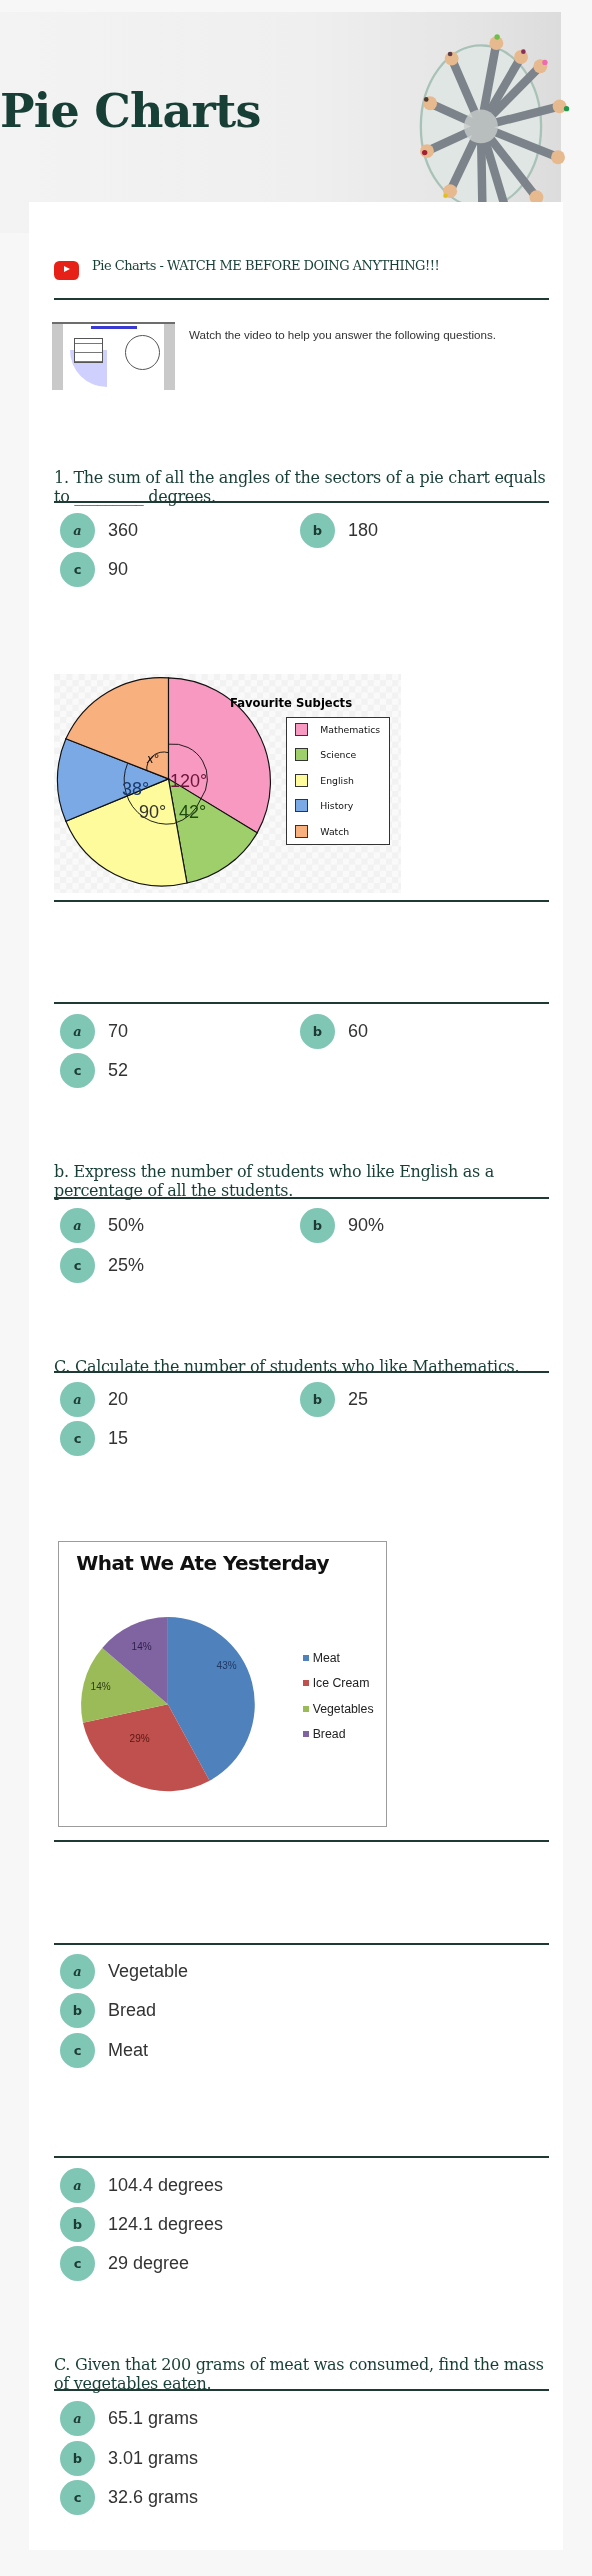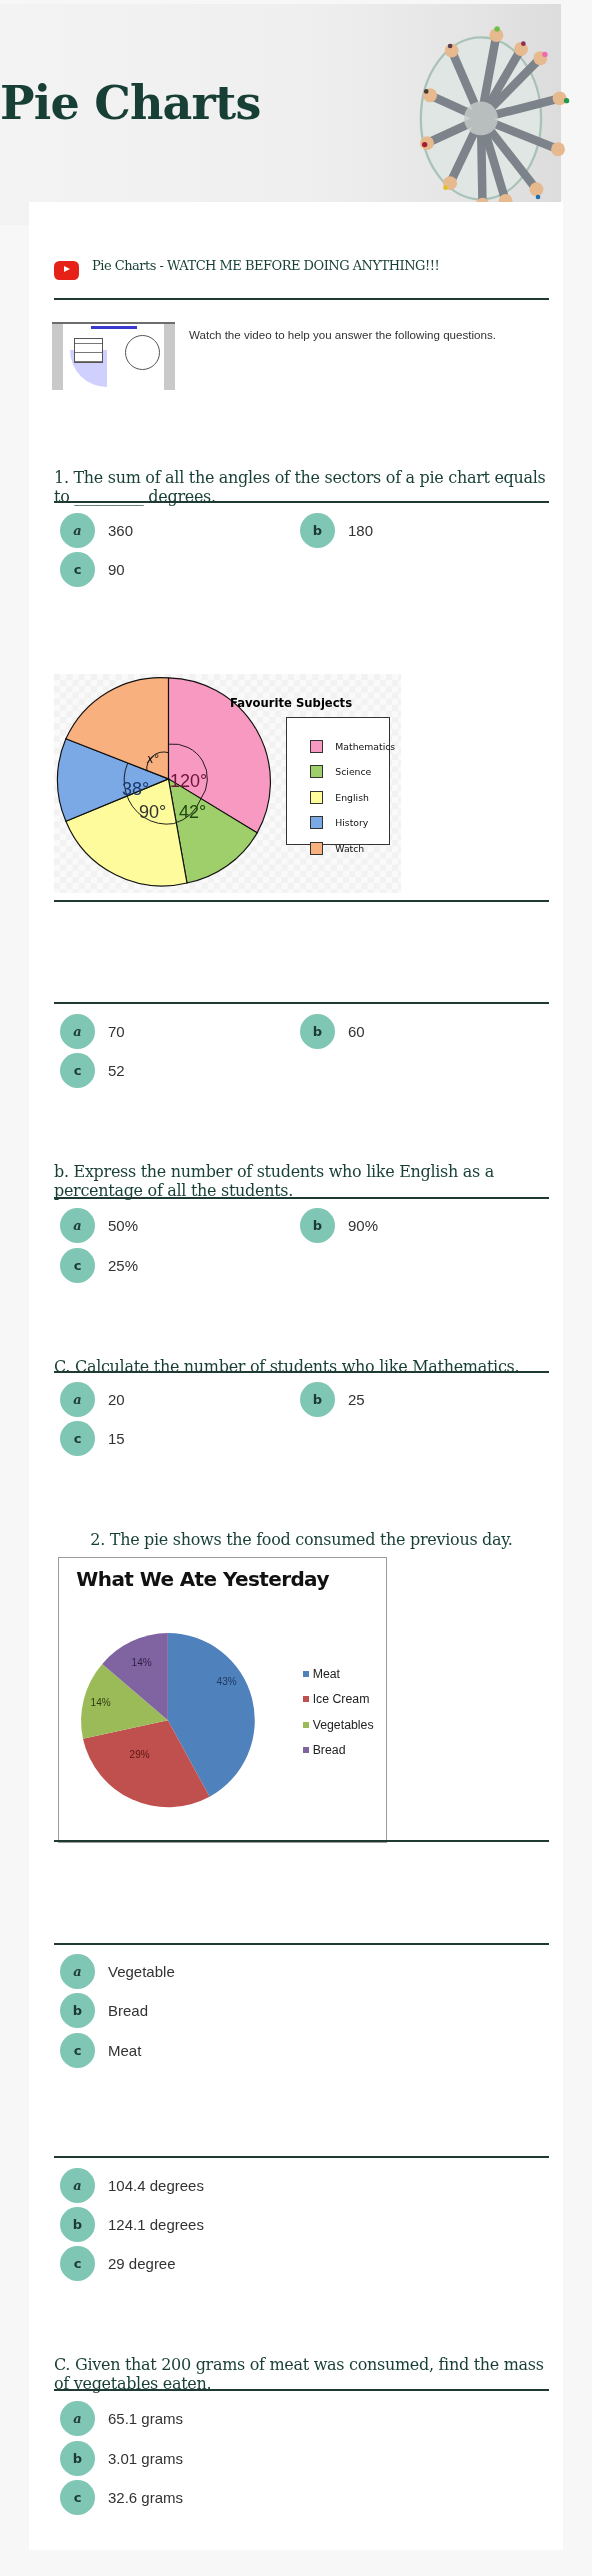--- a/index.html
+++ b/index.html
@@ -1,20 +1,20 @@
 <!DOCTYPE html>
 <html style="font-size:12.3px"><head>
 <meta charset="utf-8">
 <style>
   * { box-sizing: border-box; margin: 0; padding: 0; }
   html, body { width: 593px; background: #f7f7f7; }
   body { position: relative; height: 2576px; overflow: hidden; font-family: "Liberation Sans", sans-serif; color: #2b2b2b; }
 
   
-  .hero { position: absolute; left: 0; top: 4px; width: 561px; height: 221px;
+  .hero { position: absolute; left: 0; top: 12px; width: 561px; height: 221px;
     background: linear-gradient(90deg, #f3f3f3 0%, #efefef 55%, #e4e4e4 85%, #dcdcdc 100%); }
   .page-title { position: absolute; left: 0; top: 76px; font-family: "DejaVu Serif", serif;
     font-size: 46px; color: #173f35; letter-spacing: -0.8px; line-height: 1; }
   .pencils { position: absolute; left: 390px; top: 7.7px; width: 185px; height: 202px; }
 
   
   .card { position: absolute; left: 29px; top: 202px; width: 534px; height: 2348px; background: #ffffff; }
   .sec { position: absolute; left: 25px; width: 495px; }
   .divider { position: absolute; left: 25px; width: 495px; height: 1.5px; background: #1f3a33; }
 
@@ -31,38 +31,38 @@
   .thumb .tbl { position: absolute; left: 10.8px; top: 14px; width: 29px; height: 25px; border: 0.8px solid #555; background: repeating-linear-gradient(#fff 0 3.9px, #777 3.9px 4.6px); }
   .thumb .fan { position: absolute; left: 7.7px; top: 26px; width: 37px; height: 37px; border-radius: 0 0 0 37px; background: rgba(120,120,255,0.35); }
   .thumb .circ { position: absolute; left: 62px; top: 10.8px; width: 35px; height: 35px; border: 0.8px solid #555; border-radius: 50%; }
   .video-desc { position: absolute; left: 160px; top: 123px; width: 324px; font-size: 11.6px; line-height: 20px; color: #333; }
 
   
   .opt { position: absolute; height: 35px; display: flex; align-items: center; }
   .badge { width: 35px; height: 35px; border-radius: 50%; background: #7fc6b4; display: flex; align-items: center; justify-content: center;
     font-family: "DejaVu Sans", sans-serif; font-size: 13px; font-weight: bold; color: #1d3b33; }
   .badge.ital { font-style: italic; font-family: "DejaVu Serif", serif; }
-  .opt-text { margin-left: 13px; font-size: 15px; color: #333; white-space: nowrap; }
+  .opt-text { margin-left: 13px; font-size: 18px; color: #333; white-space: nowrap; }
 
   
   .chart1 { position: absolute; left: 25px; top: 472px; width: 347px; height: 219px;
     background-color: #f2f2f2;
     background-image: linear-gradient(45deg, #fafafa 25%, transparent 25%, transparent 75%, #fafafa 75%),
                       linear-gradient(45deg, #fafafa 25%, transparent 25%, transparent 75%, #fafafa 75%);
     background-size: 12.3px 12.3px; background-position: 0 0, 6.2px 6.2px; }
   .chart1 svg { position: absolute; left: 0; top: 0; }
   .c1-title { position: absolute; left: 176px; top: 21.6px; font-family: "DejaVu Sans", sans-serif; font-weight: bold; font-size: 11.6px; color: #000; white-space: nowrap; }
   .legend1 { position: absolute; left: 232px; top: 43px; width: 104px; height: 128px; background: #fff; border: 1.2px solid #333; }
-  .lg-row { position: absolute; left: 23px; display: flex; align-items: center; margin-top: 17px; }
+  .lg-row { position: absolute; left: 8px; display: flex; align-items: center; }
   .lg-sw { width: 13px; height: 13px; border: 1.2px solid #333; }
   .lg-lbl { margin-left: 12.3px; font-family: "DejaVu Sans", sans-serif; font-size: 9.3px; color: #111; }
   .slice-lbl { position: absolute; font-family: "Liberation Sans", sans-serif; font-size: 18px; white-space: nowrap; }
 
   
-  .chart2 { position: absolute; left: 28.6px; top: 1339px; width: 329px; height: 286px; background: #fff; border: 1.5px solid #9c9c9c; margin-top: 16px; }
+  .chart2 { position: absolute; left: 28.6px; top: 1339px; width: 329px; height: 286px; background: #fff; border: 1.5px solid #9c9c9c; }
   .c2-title { position: absolute; left: 0; width: 100%; top: 9.3px; text-align: center; padding-right: 39px; font-family: "DejaVu Sans", sans-serif; font-weight: bold; font-size: 20px; color: #111; letter-spacing: -0.6px; }
   .chart2 svg { position: absolute; left: 0; top: 0; }
   .pct { position: absolute; font-family: "Liberation Sans", sans-serif; font-size: 10px; }
   .legend2 { position: absolute; left: 244px; top: 103px; }
   .lg2-row { display: flex; align-items: center; height: 25.5px; }
   .lg2-sw { width: 6.2px; height: 6.2px; }
   .lg2-lbl { margin-left: 3.9px; font-family: "Liberation Sans", sans-serif; font-size: 12.3px; color: #222; }
 </style>
 </head>
 <body>
@@ -229,21 +229,20 @@
   </div>
   <div class="opt" style="left:271px; top:1180px">
     <span class="badge">b</span>
     <span class="opt-text">25</span>
   </div>
   <div class="opt" style="left:31px; top:1219px">
     <span class="badge">c</span>
     <span class="opt-text">15</span>
   </div>
 
-  <div class="sec qhead center" style="top:1313px">2. The pie shows the food consumed the previous day.</div>
   <div class="chart2">
     <div class="c2-title">What We Ate Yesterday</div>
     <svg width="329" height="286" viewBox="0 0 426 370">
 
       <path d="M141,210 L141,97 A113,113 0 0,1 195,309 Z" fill="#4f81bd"></path>
       <path d="M141,210 L195,309 A113,113 0 0,1 31,234 Z" fill="#c0504d"></path>
       <path d="M141,210 L31,234 A113,113 0 0,1 56,137 Z" fill="#9bbb59"></path>
       <path d="M141,210 L56,137 A113,113 0 0,1 141,97 Z" fill="#8064a2"></path>
     </svg>
     <span class="pct" style="left:158px; top:118px; color:#1f3864">43%</span>

